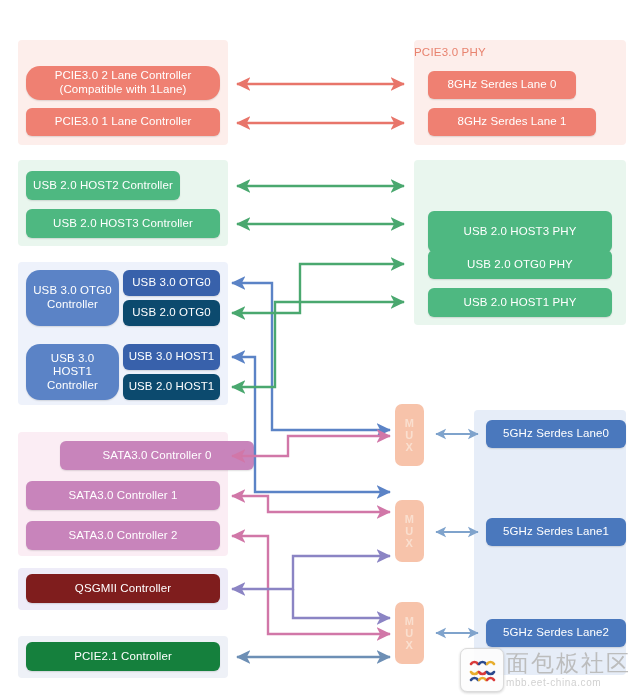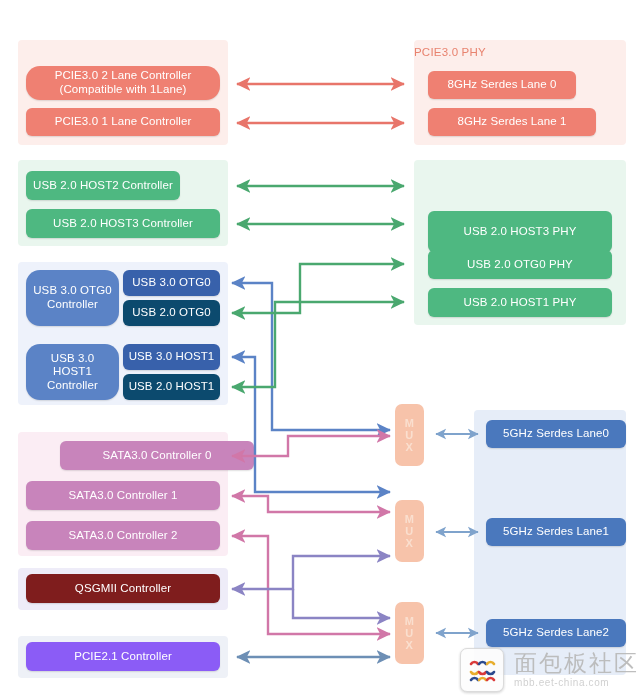--- a/index.html
+++ b/index.html
@@ -54,21 +54,21 @@
     box-shadow: 0 1px 1.5px rgba(0,0,0,.12);
   }
   .blk.two-line { font-size: 11.5px; border-radius: 14px; }
   .c-pcie3  { background: #ef8072; }
   .c-usb2   { background: #4eb881; }
   .c-usb3c  { background: #5b83c6; }
   .c-usb3d  { background: #3861ab; }
   .c-usb2s  { background: #0c4a6e; }
   .c-sata   { background: #c884bb; }
   .c-qsgmii { background: #7f1d1d; }
-  .c-pcie21 { background: #8b5cf6; text-align: center; }
+  .c-pcie21 { background: #15803d; text-align: center; }
   .c-serdes { background: #4a78bd; }
 
   .mux {
     position: absolute;
     box-sizing: border-box;
     border-radius: 7px;
     background: #f7c3aa;
     display: flex;
     flex-direction: column;
     align-items: center;
@@ -86,21 +86,21 @@
     top: 0; left: 0;
     width: 640px; height: 700px;
     pointer-events: none;
   }
 
   
   .watermark {
     position: absolute;
     display: flex;
     align-items: center;
-    gap: 10px;
+    gap: 2px;
     opacity: .92;
   }
   .wm-logo {
     width: 42px; height: 42px;
     background: #fdfdfd;
     border: 1px solid #d8d8d8;
     border-radius: 7px;
     box-shadow: 0 1px 3px rgba(0,0,0,.2);
     display: flex; align-items: center; justify-content: center;
   }

